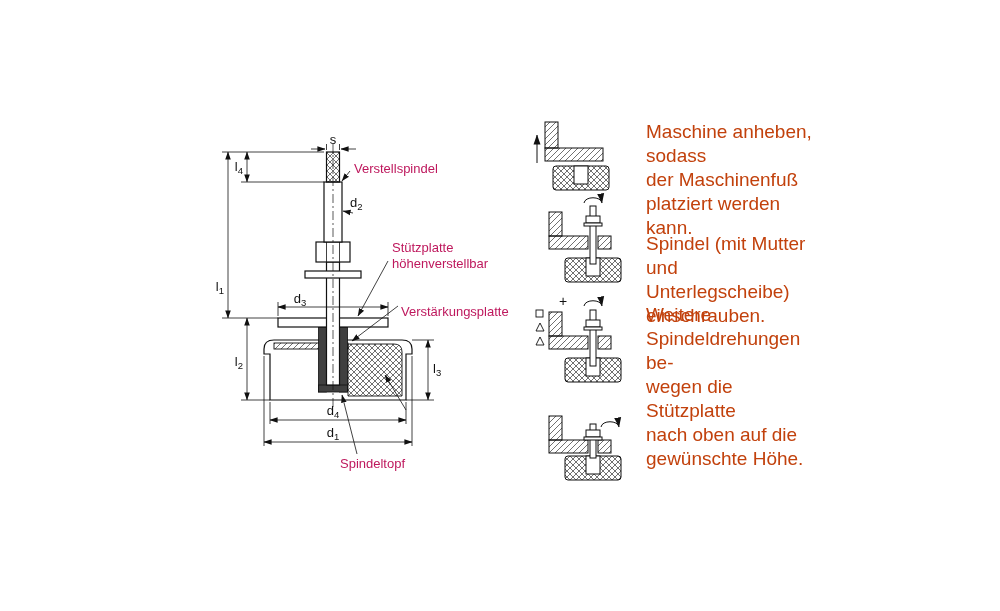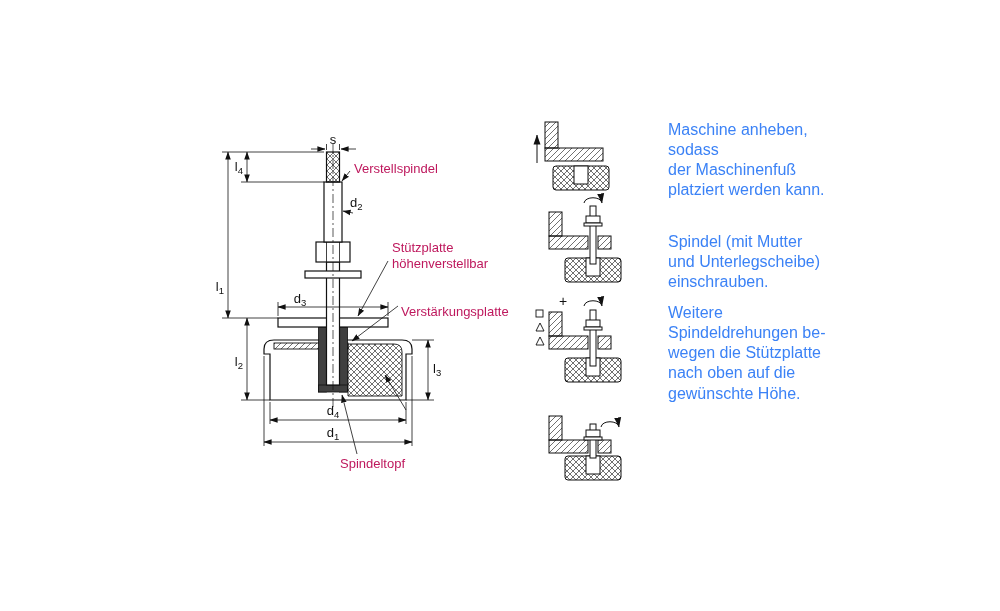--- a/index.html
+++ b/index.html
@@ -1,21 +1,21 @@
 <!DOCTYPE html>
 <html><head>
 <meta charset="utf-8">
 <style>
   html,body{margin:0;padding:0;background:#fff;}
   .page{position:relative;width:1000px;height:611px;background:#fff;overflow:hidden;
         font-family:"Liberation Sans", sans-serif;color:#111;}
   svg{position:absolute;left:0;top:0;}
   .label{position:absolute;font-size:13px;line-height:1.25;white-space:pre-line;color:#be185d;}
-  .step-text{position:absolute;left:668px;width:175px;font-size:16px;line-height:1.26;
-             white-space:pre-line;color:#3b82f6;}
+  .step-text{position:absolute;left:646px;width:175px;font-size:19px;line-height:1.26;
+             white-space:pre-line;color:#c2410c;}
   .dim{font-family:"Liberation Sans",sans-serif;font-size:13px;fill:#111;}
   .sub{font-size:9.5px;}
   .plus{font-family:"Liberation Sans",sans-serif;font-size:14px;fill:#111;}
 </style>
 </head>
 <body>
 
 <div class="page">
 
 <svg width="1000" height="611" viewBox="0 0 1000 611">

